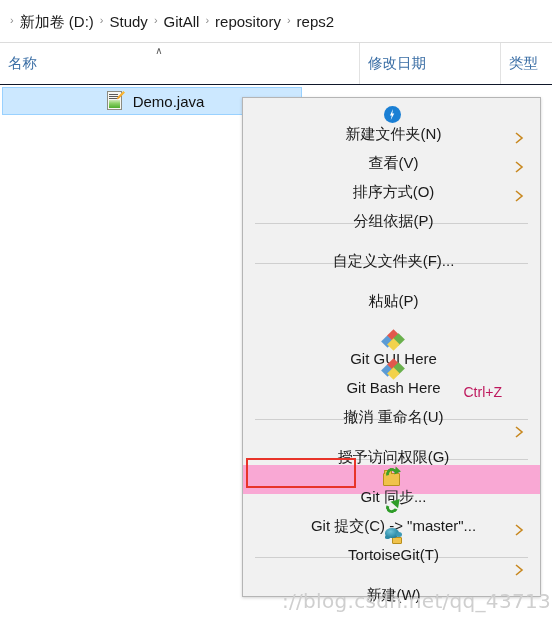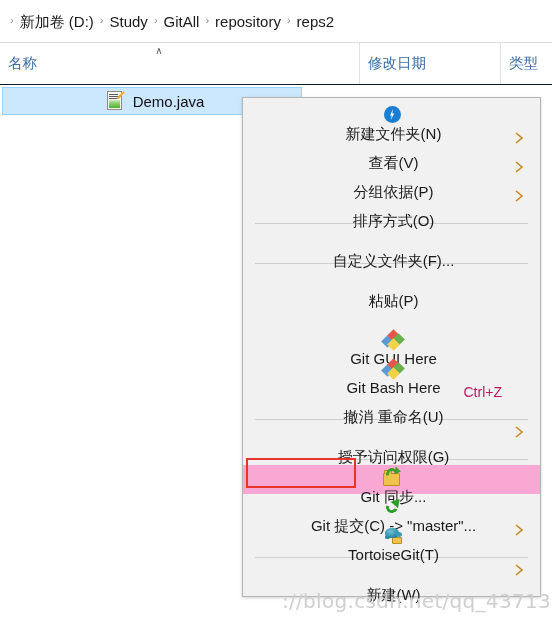--- a/index.html
+++ b/index.html
@@ -405,28 +405,28 @@
     </div>
     <div class="menu-item">
       <span class="mi-icon"></span>
       <span class="mi-label">查看(V)</span>
       <span class="mi-chevron"><svg width="10" height="14" viewBox="0 0 10 14">
           <polyline points="2,2 8,7 2,12" fill="none" stroke="#c8881f" stroke-width="1.6"></polyline>
         </svg></span>
     </div>
     <div class="menu-item">
       <span class="mi-icon"></span>
-      <span class="mi-label">分组依据(P)</span>
+      <span class="mi-label">排序方式(O)</span>
       <span class="mi-chevron"><svg width="10" height="14" viewBox="0 0 10 14">
           <polyline points="2,2 8,7 2,12" fill="none" stroke="#c8881f" stroke-width="1.6"></polyline>
         </svg></span>
     </div>
     <div class="menu-item">
       <span class="mi-icon"></span>
-      <span class="mi-label">排序方式(O)</span>
+      <span class="mi-label">分组依据(P)</span>
       <span class="mi-chevron"><svg width="10" height="14" viewBox="0 0 10 14">
           <polyline points="2,2 8,7 2,12" fill="none" stroke="#c8881f" stroke-width="1.6"></polyline>
         </svg></span>
     </div>
     <div class="menu-sep"></div>
     <div class="menu-item">
       <span class="mi-icon"></span>
       <span class="mi-label">自定义文件夹(F)...</span>
     </div>
     <div class="menu-sep"></div>

